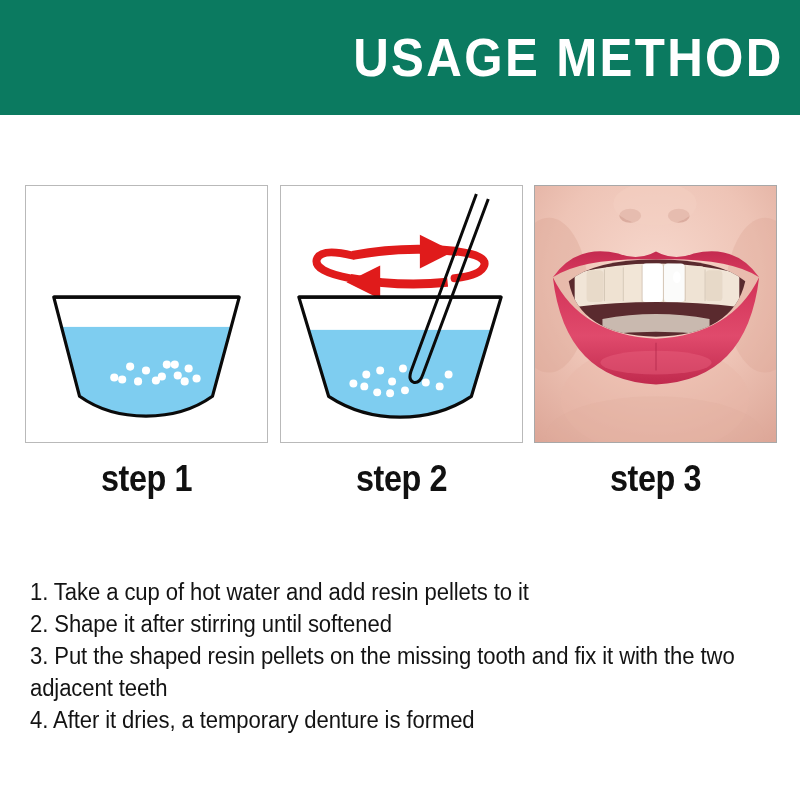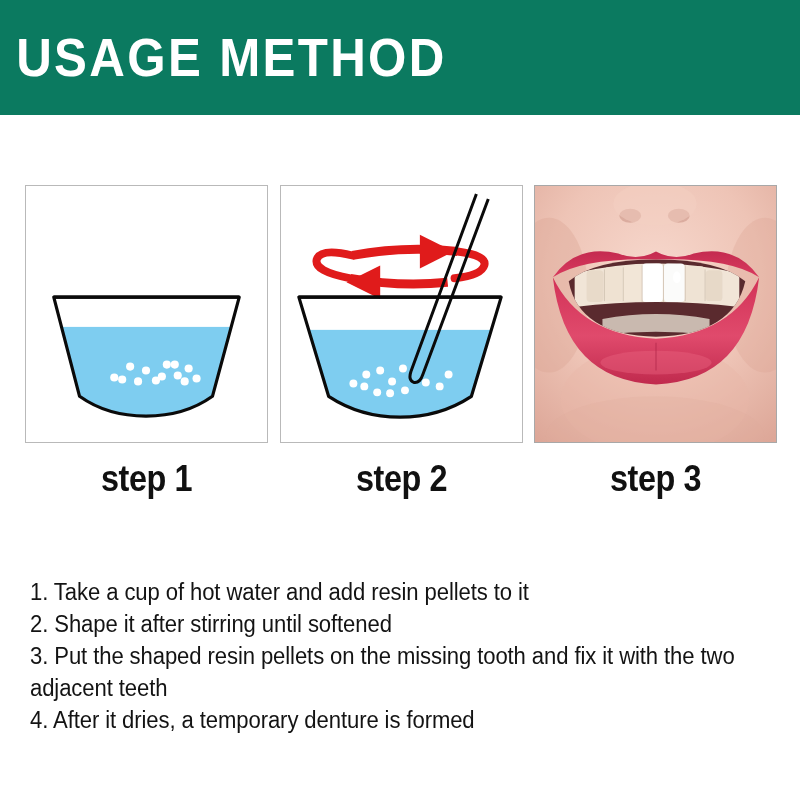--- a/index.html
+++ b/index.html
@@ -18,21 +18,21 @@
   
   .banner {
     position: absolute;
     left: 0;
     top: 0;
     width: 800px;
     height: 115px;
     background: #0b7a60;
     display: flex;
     align-items: center;
-    justify-content: flex-start;
+    justify-content: flex-end;
   }
   .banner-title {
     color: #ffffff;
     font-size: 53px;
     font-weight: bold;
     letter-spacing: 2.5px;
     font-family: "Liberation Sans", sans-serif;
     line-height: 1;
     transform: scaleX(0.93);
   }

